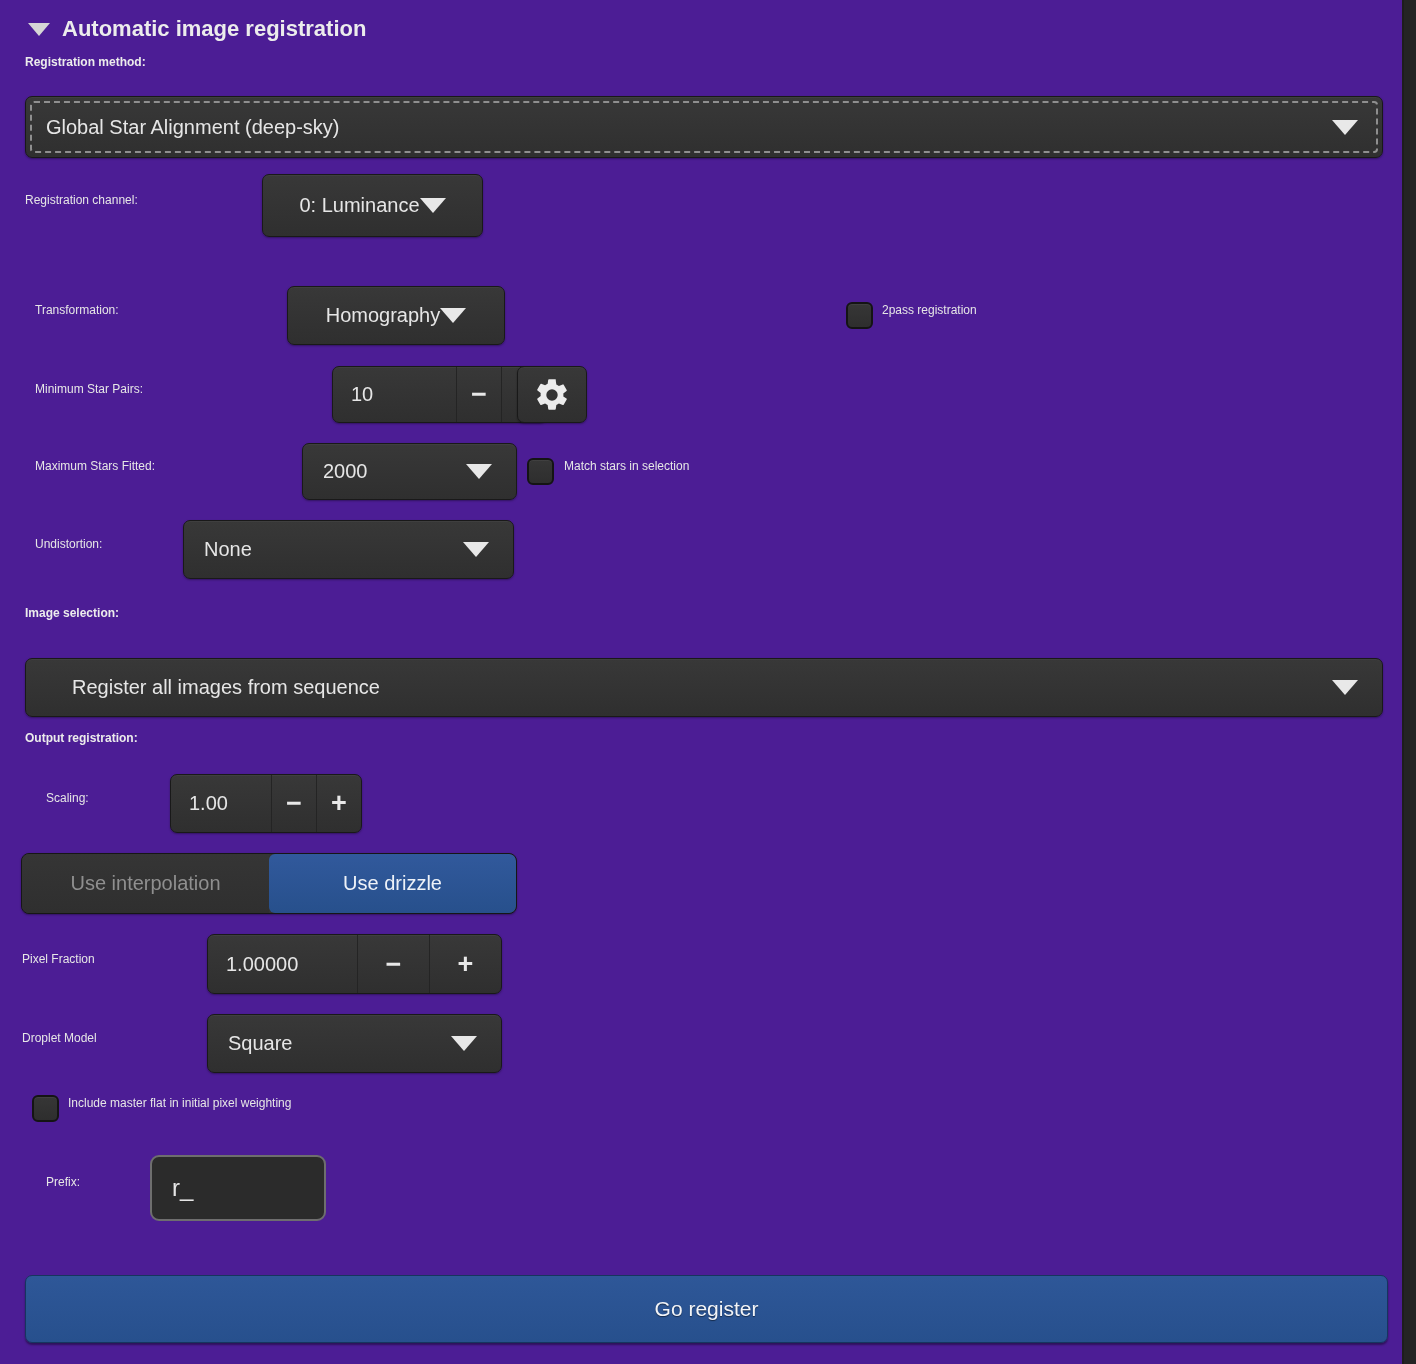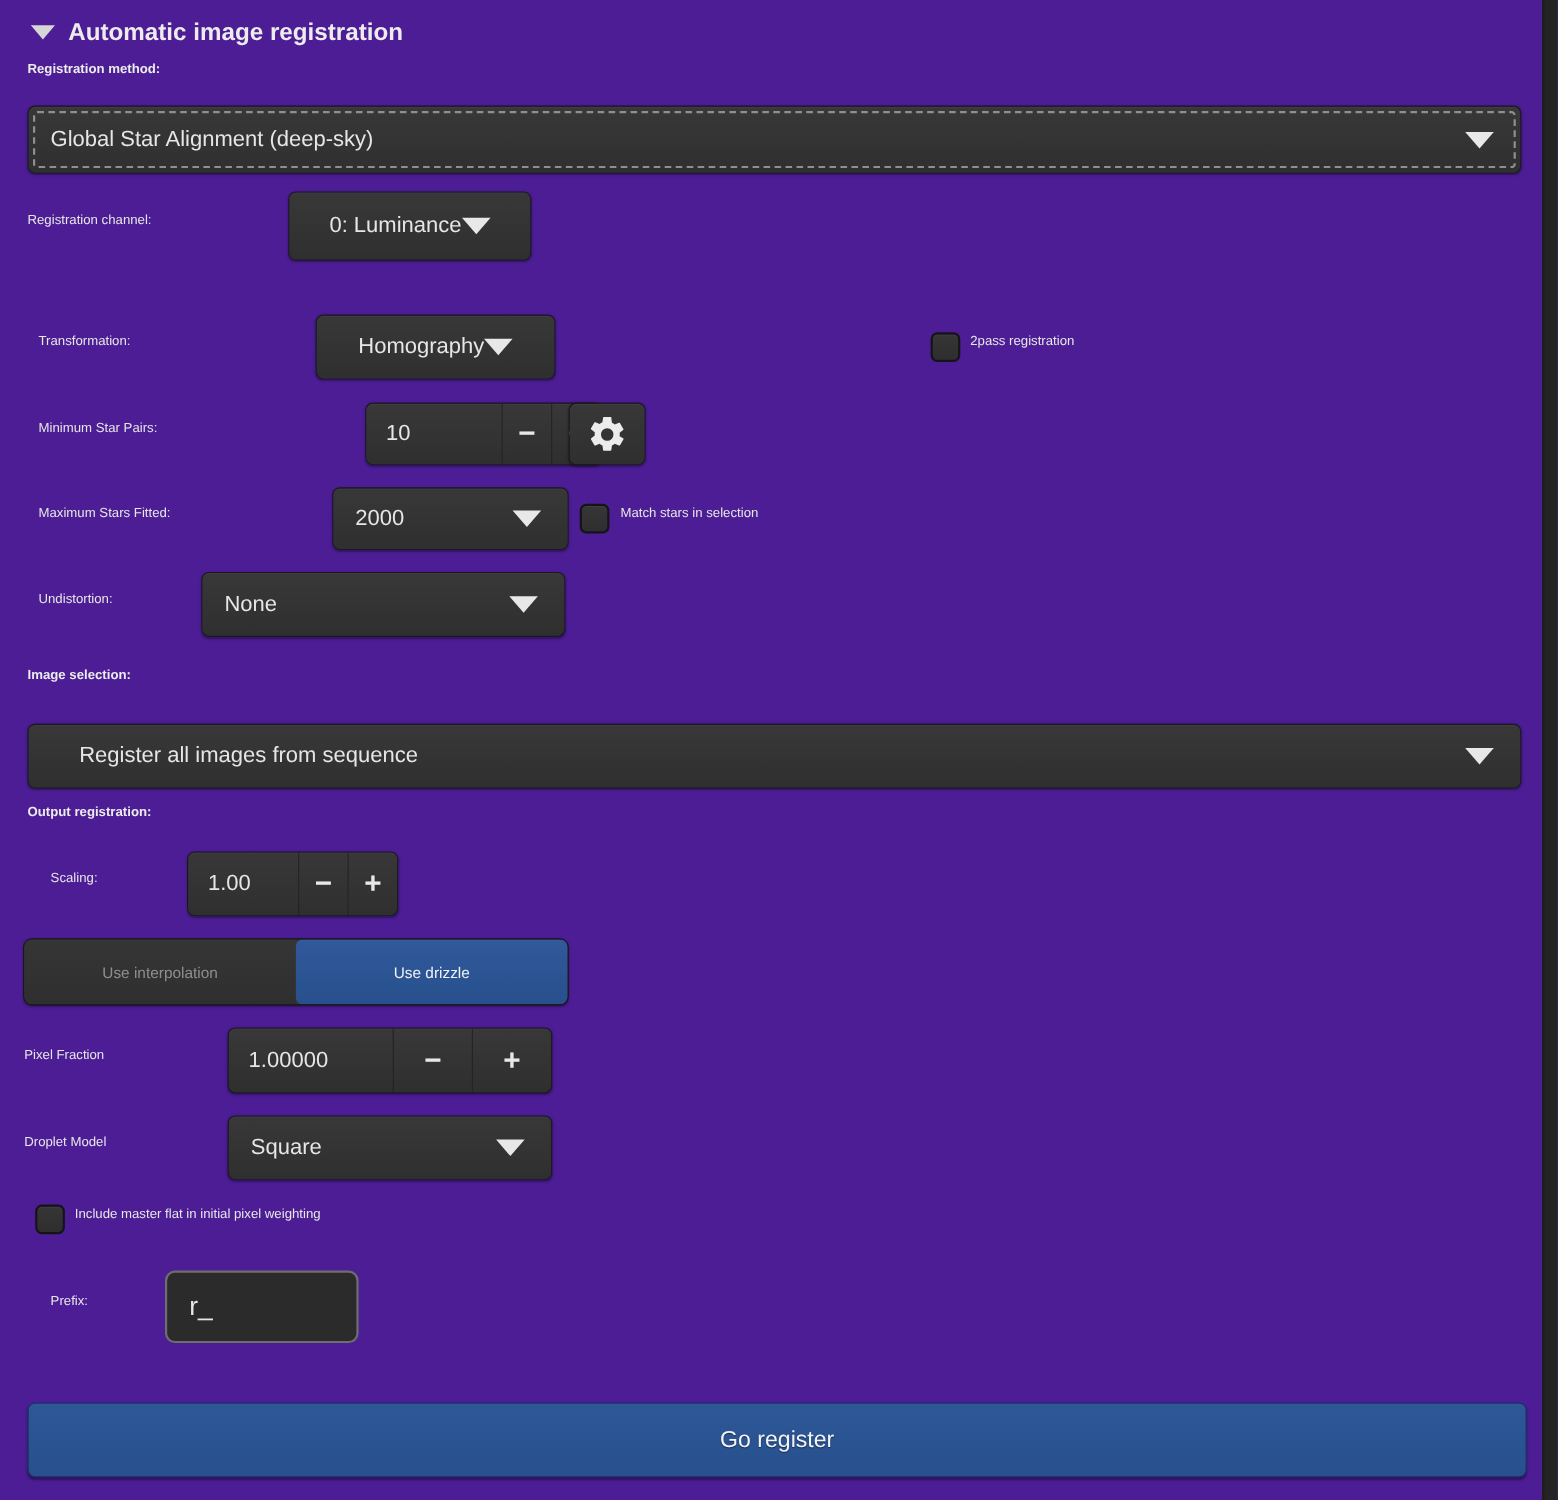--- a/index.html
+++ b/index.html
@@ -73,21 +73,21 @@
 
   
   #drizzle-toggle{
     position:absolute; left:21px; top:853px; width:496px; height:61px;
     display:flex; border-radius:8px; overflow:hidden;
     border:1px solid #161616; background:#333;
     box-shadow:0 1px 2px rgba(0,0,0,0.35);
   }
   #drizzle-toggle .seg{
     flex:1; display:flex; align-items:center; justify-content:center;
-    font-size:14px;
+    font-size:20px;
   }
   #drizzle-toggle .seg.off{
     background:linear-gradient(to bottom,#353535,#2f2f2f);
     color:#8f8f8f;
   }
   #drizzle-toggle .seg.on{
     background:linear-gradient(to bottom,#31599c,#27508c);
     color:#eef2f8; border-radius:6px;
   }
 

